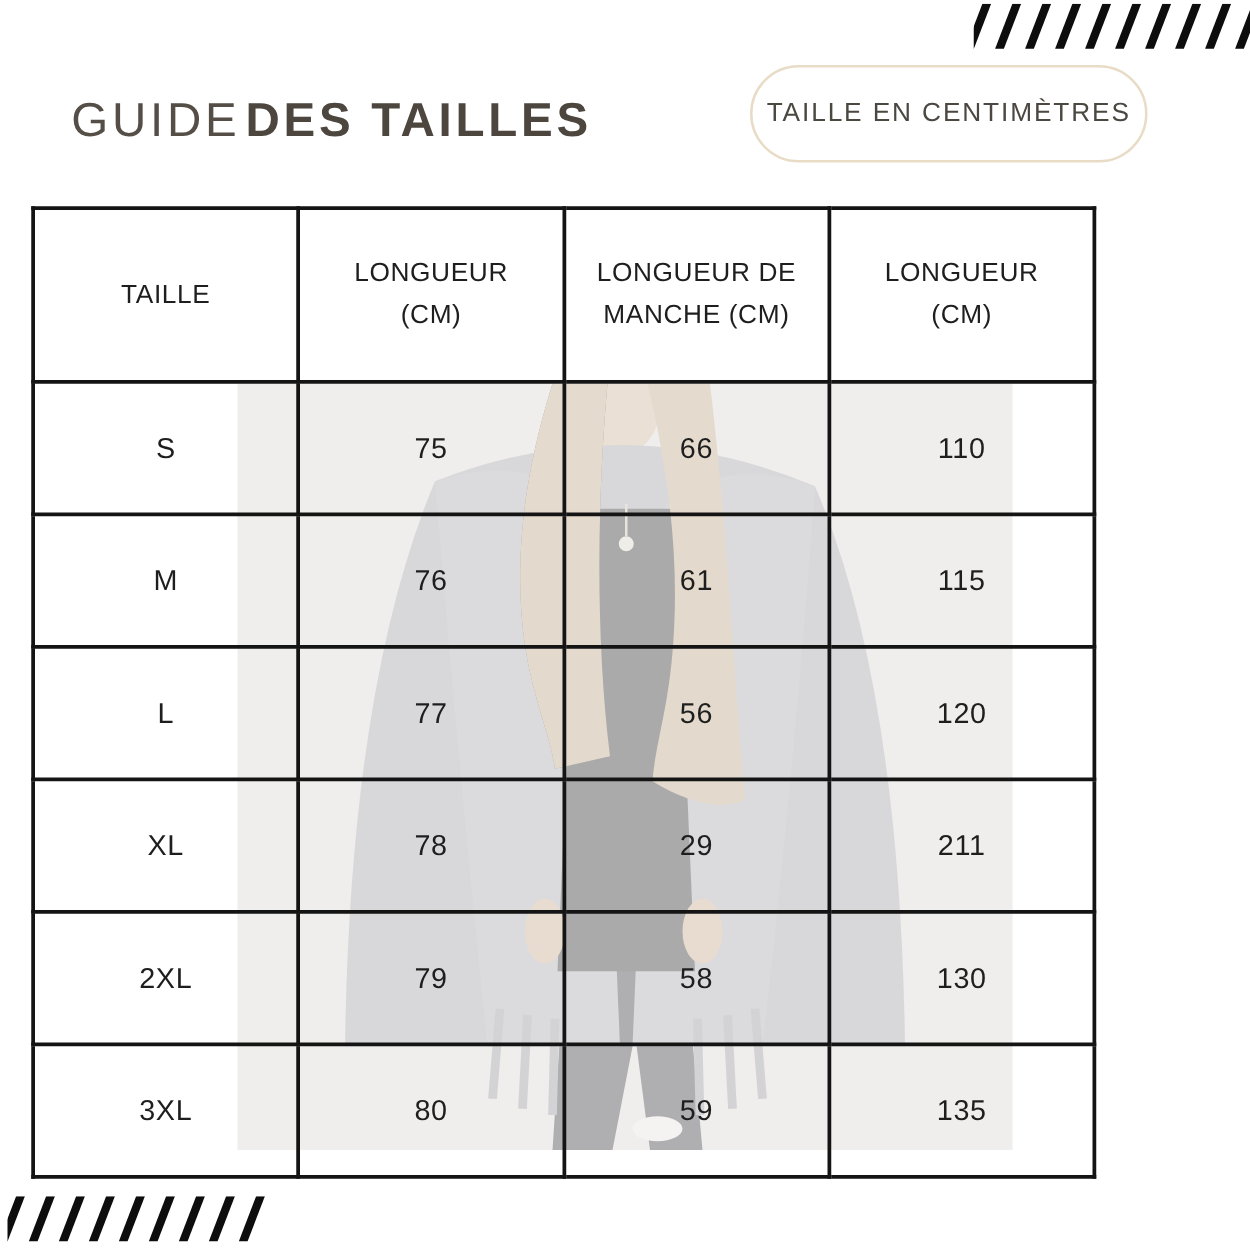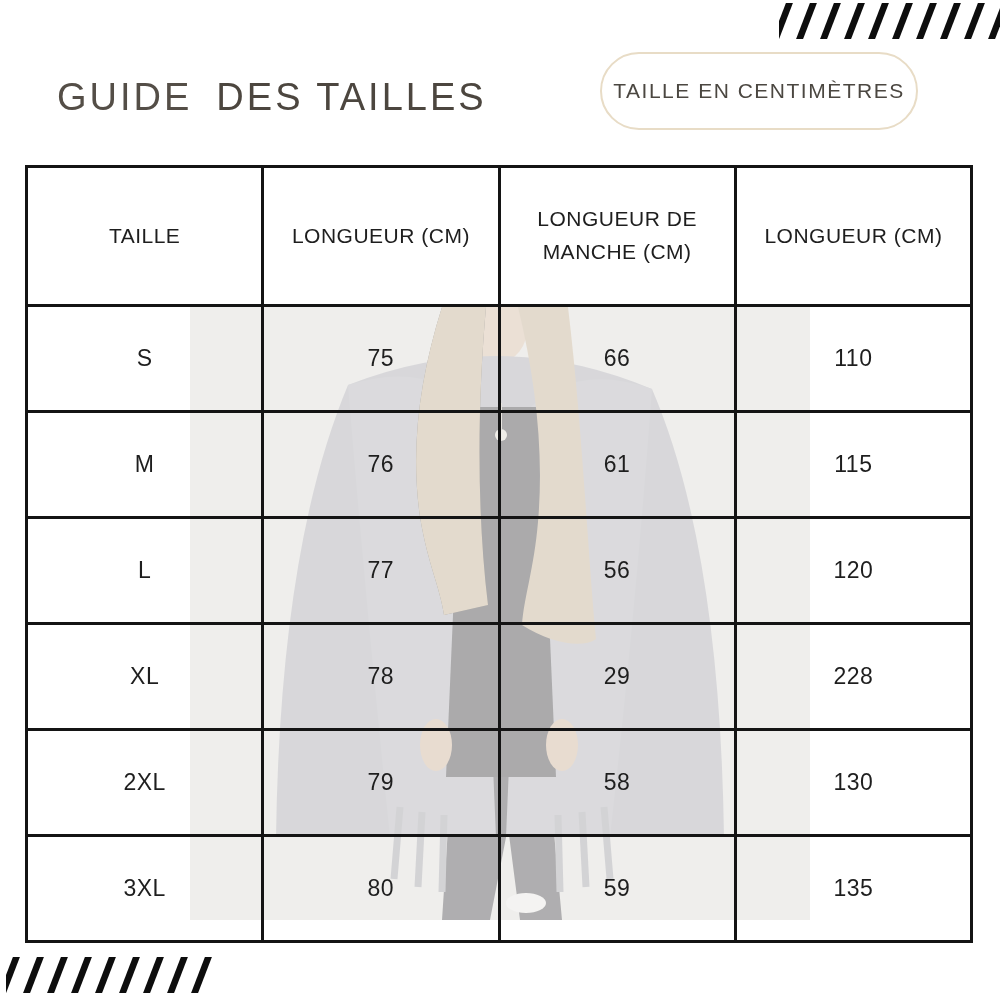--- a/index.html
+++ b/index.html
@@ -16,39 +16,39 @@
   }
   .stripes.top-right{top:3px;left:779px;width:221px;height:40px;}
   .stripes.bottom-left{top:957px;left:6px;width:230px;height:40px;}
 
   
   .page-title{
     position:absolute;left:57px;top:76px;margin:0;
     font-size:38px;letter-spacing:3px;color:#544e47;font-weight:400;
     white-space:nowrap;
   }
-  .page-title .bold{font-weight:400;color:#4c463f;margin-left:24px;}
+  .page-title .bold{font-weight:700;color:#4c463f;margin-left:4px;}
 
   .unit-badge{
     position:absolute;left:600px;top:52px;width:318px;height:78px;
     box-sizing:border-box;border:2px solid #e8dcc6;border-radius:44px;
     display:flex;align-items:center;justify-content:center;
     font-size:21px;letter-spacing:1.5px;color:#4b4741;background:transparent;text-align:right;
   }
 
   
   .photo-band{
     position:absolute;left:190px;top:307px;width:620px;height:613px;
     background:#efeeec;z-index:0;overflow:hidden;
   }
   .photo-band svg{display:block;opacity:.32;}
 
   
   .size-table{
-    position:absolute;left:25px;top:165px;width:948px;z-index:1;
+    position:absolute;left:25px;top:165px;width:852px;z-index:1;
     border-collapse:collapse;table-layout:fixed;background:transparent;
   }
   .size-table th,.size-table td{
     border:3px solid #141414;text-align:center;vertical-align:middle;
     background:transparent;color:#1e1e1e;padding:0 20px;
   }
   .size-table th{
     height:136px;font-size:21px;font-weight:400;letter-spacing:.5px;line-height:1.55;
   }
   .size-table td{height:103px;font-size:23px;letter-spacing:.5px;}
@@ -149,21 +149,21 @@
       <tr>
         <td>L</td>
         <td>77</td>
         <td>56</td>
         <td>120</td>
       </tr>
       <tr>
         <td>XL</td>
         <td>78</td>
         <td>29</td>
-        <td>228</td>
+        <td>211</td>
       </tr>
       <tr>
         <td>2XL</td>
         <td>79</td>
         <td>58</td>
         <td>130</td>
       </tr>
       <tr>
         <td>3XL</td>
         <td>80</td>

